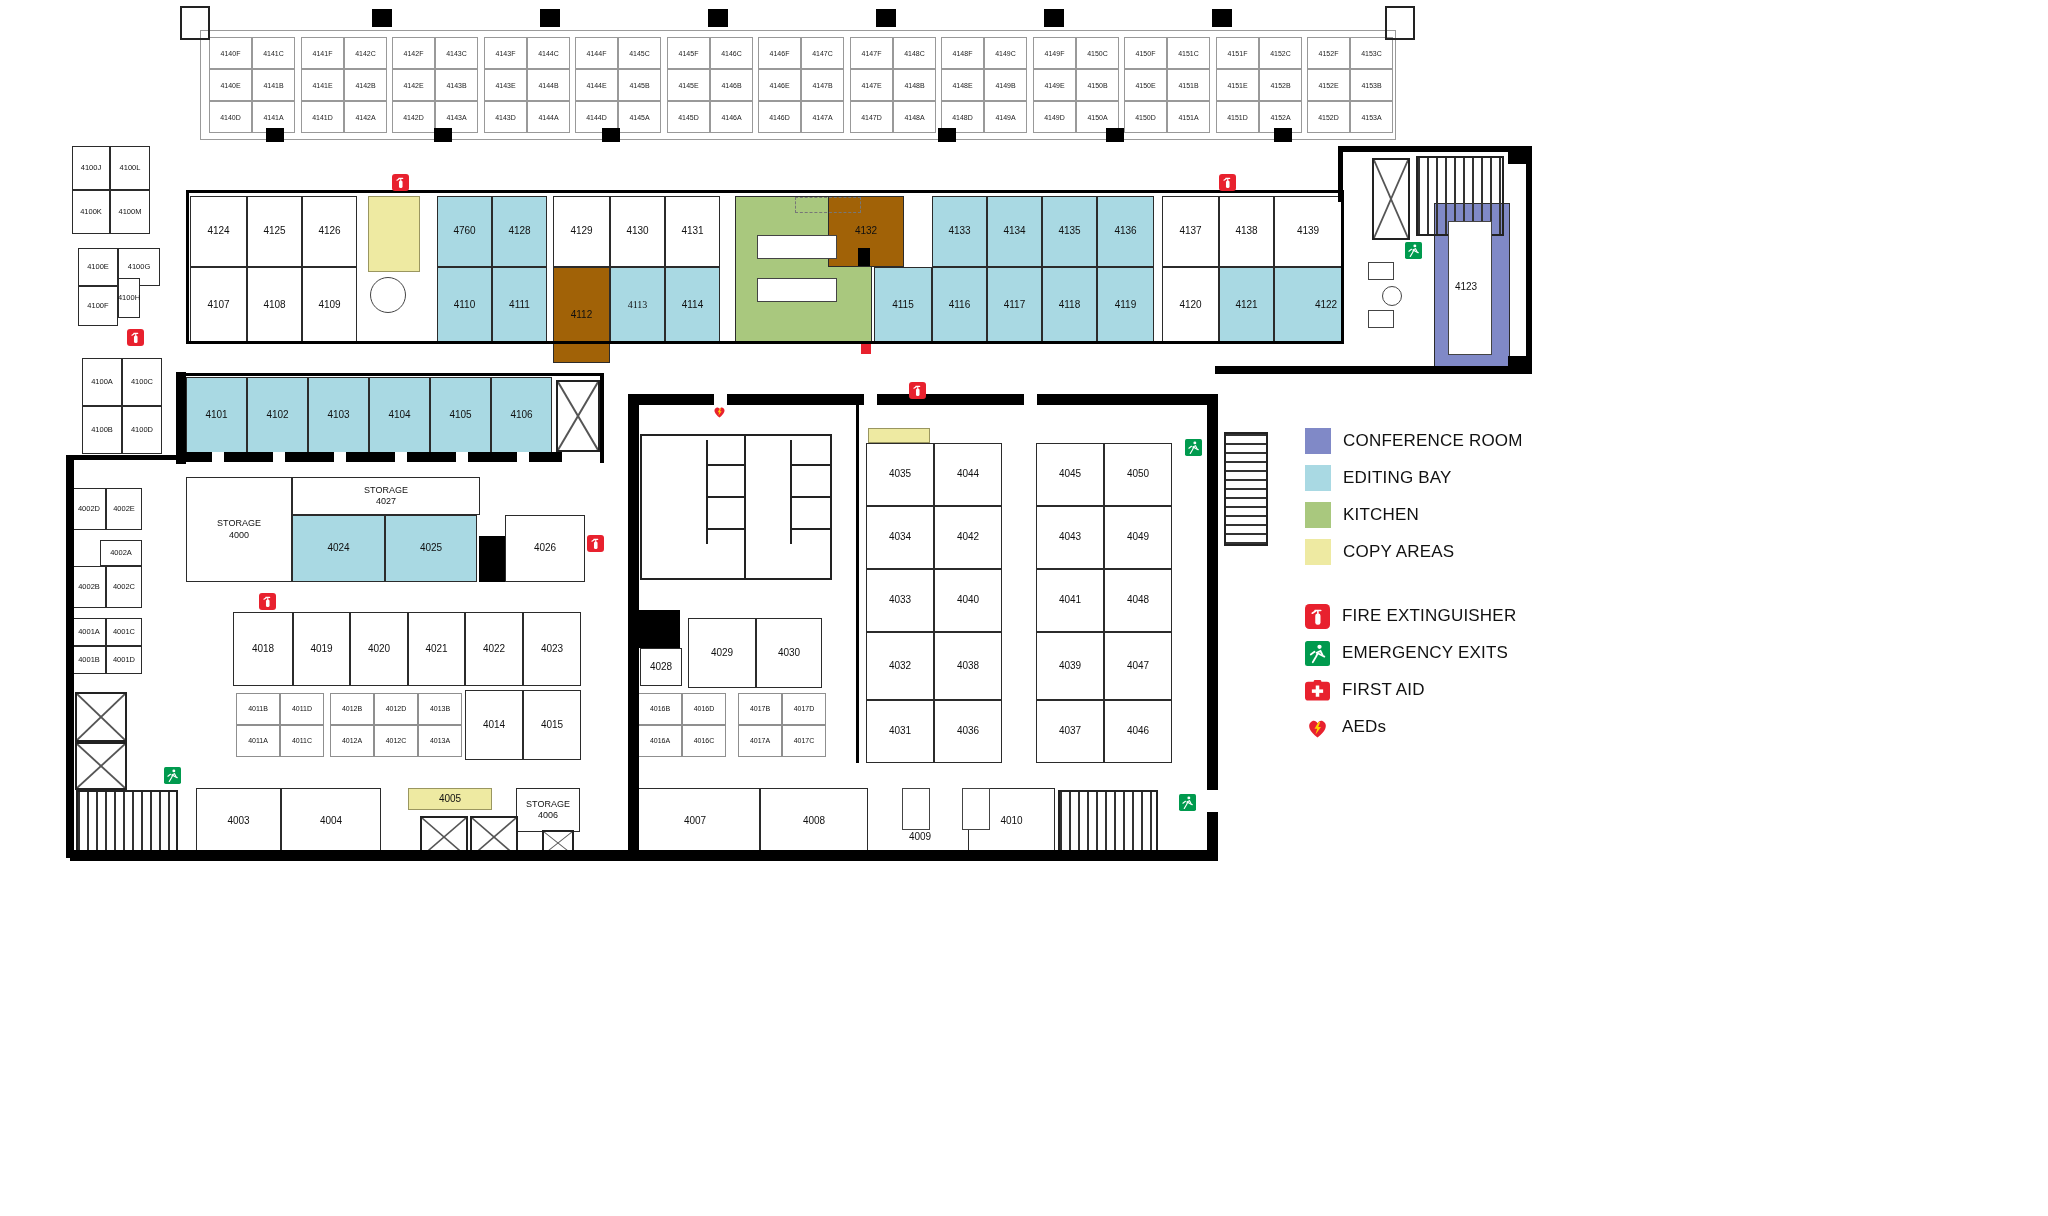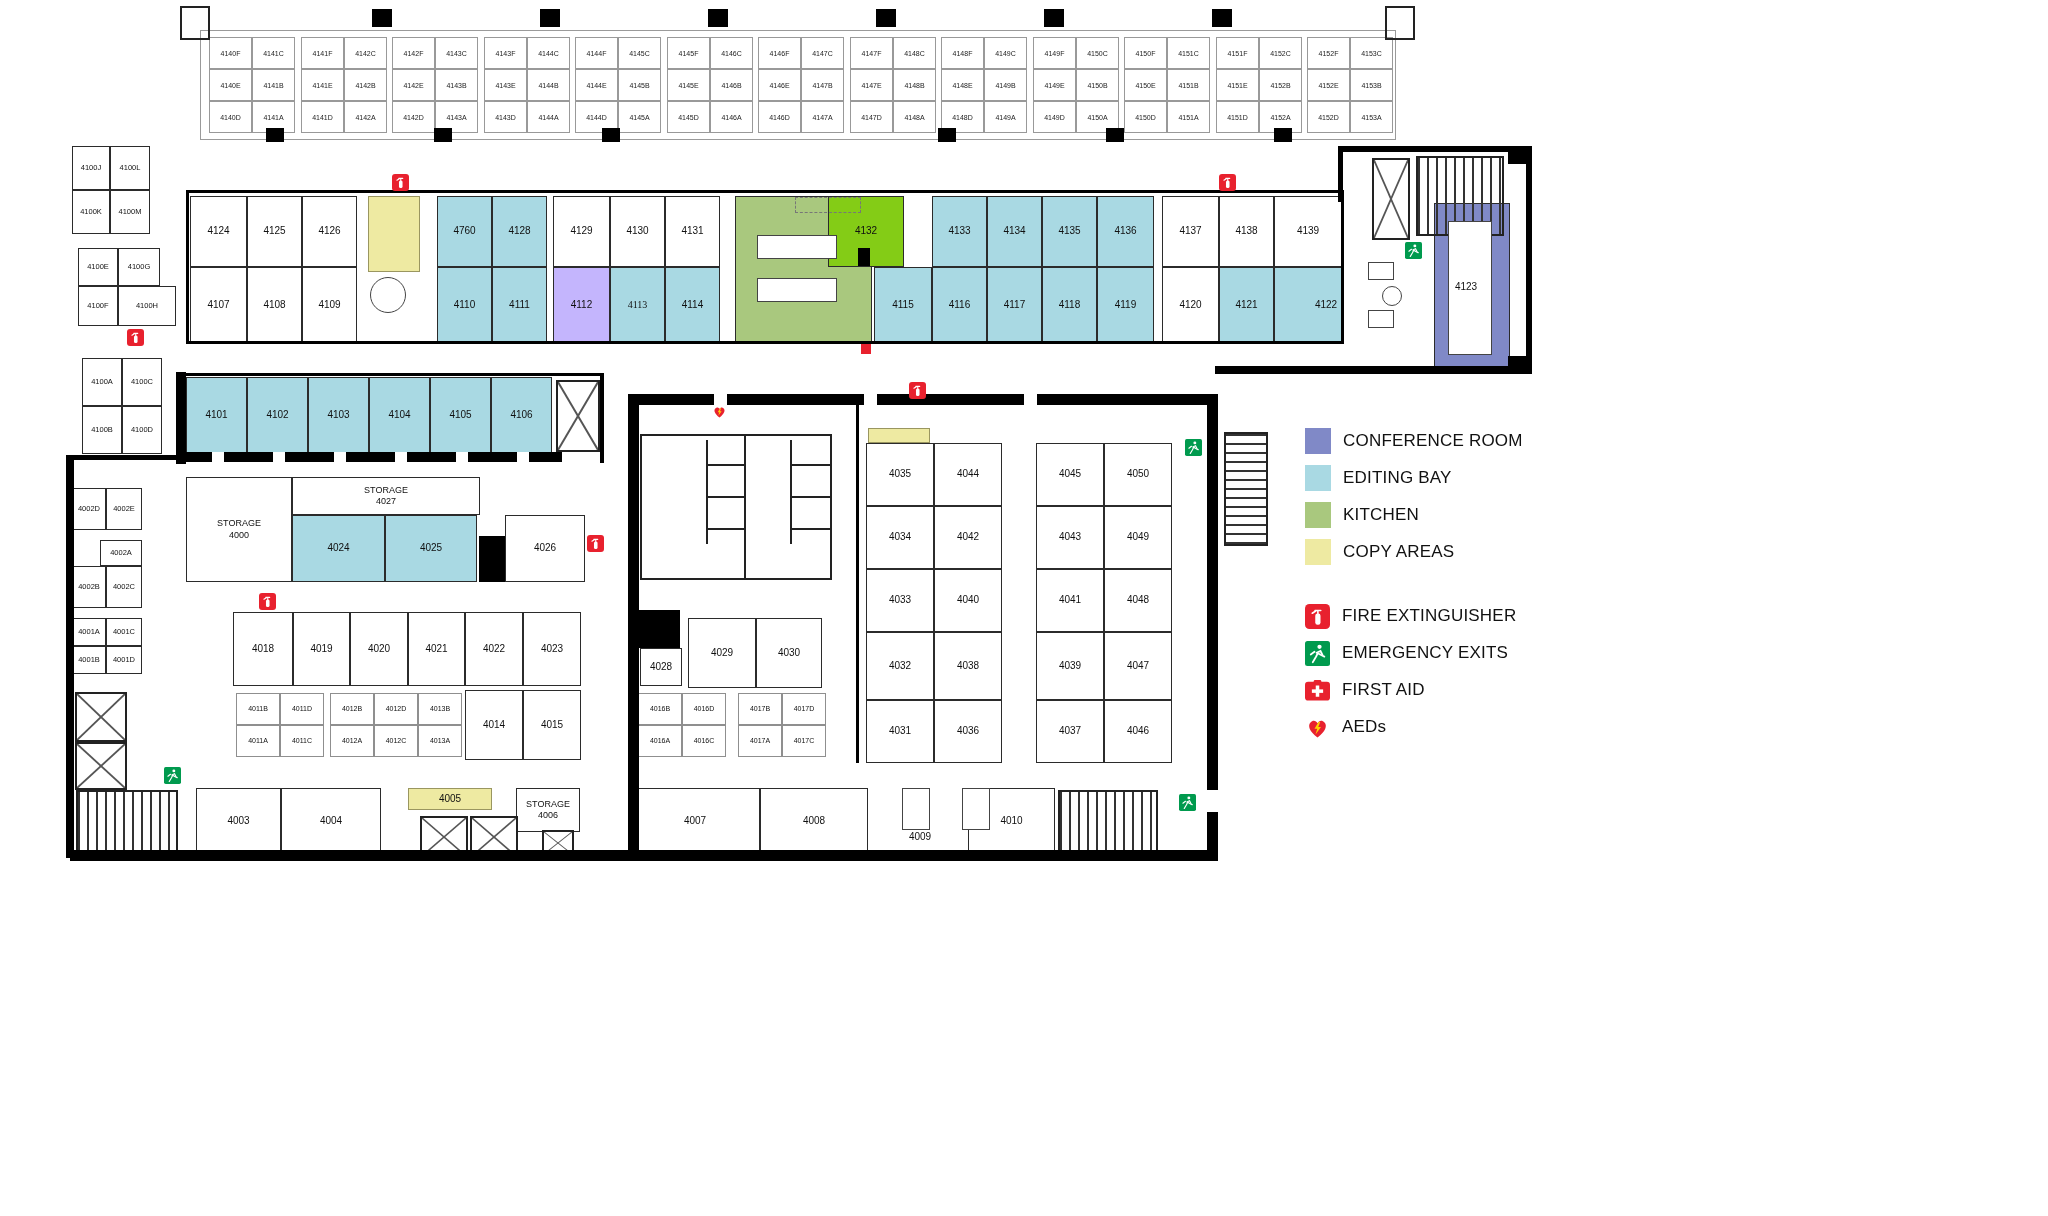--- a/index.html
+++ b/index.html
@@ -126,34 +126,34 @@
     <div class="room room--o" style="position: absolute; left: 190px; top: 196px; width: 57px; height: 71px;"><span>4124</span></div>
     <div class="room room--o" style="position: absolute; left: 247px; top: 196px; width: 55px; height: 71px;"><span>4125</span></div>
     <div class="room room--o" style="position: absolute; left: 302px; top: 196px; width: 55px; height: 71px;"><span>4126</span></div>
     <div class="room room--c" style="position: absolute; left: 368px; top: 196px; width: 52px; height: 76px; background: rgb(238, 234, 162);"><span></span></div>
     <div class="room room--e" style="position: absolute; left: 437px; top: 196px; width: 55px; height: 71px; background: rgb(169, 217, 227);"><span>4760</span></div>
     <div class="room room--e" style="position: absolute; left: 492px; top: 196px; width: 55px; height: 71px; background: rgb(169, 217, 227);"><span>4128</span></div>
     <div class="room room--o" style="position: absolute; left: 553px; top: 196px; width: 57px; height: 71px;"><span>4129</span></div>
     <div class="room room--o" style="position: absolute; left: 610px; top: 196px; width: 55px; height: 71px;"><span>4130</span></div>
     <div class="room room--o" style="position: absolute; left: 665px; top: 196px; width: 55px; height: 71px;"><span>4131</span></div>
     <div class="room room--k" style="position: absolute; left: 735px; top: 196px; width: 137px; height: 147px; background: rgb(169, 200, 126);"><span></span></div>
-    <div class="room room--e" style="position: absolute; left: 828px; top: 196px; width: 76px; height: 71px; background: #84cc16;"><span>4132</span></div>
+    <div class="room room--e" style="position: absolute; left: 828px; top: 196px; width: 76px; height: 71px; background: #a16207;"><span>4132</span></div>
     <div class="room room--e" style="position: absolute; left: 932px; top: 196px; width: 55px; height: 71px; background: rgb(169, 217, 227);"><span>4133</span></div>
     <div class="room room--e" style="position: absolute; left: 987px; top: 196px; width: 55px; height: 71px; background: rgb(169, 217, 227);"><span>4134</span></div>
     <div class="room room--e" style="position: absolute; left: 1042px; top: 196px; width: 55px; height: 71px; background: rgb(169, 217, 227);"><span>4135</span></div>
     <div class="room room--e" style="position: absolute; left: 1097px; top: 196px; width: 57px; height: 71px; background: rgb(169, 217, 227);"><span>4136</span></div>
     <div class="room room--o" style="position: absolute; left: 1162px; top: 196px; width: 57px; height: 71px;"><span>4137</span></div>
     <div class="room room--o" style="position: absolute; left: 1219px; top: 196px; width: 55px; height: 71px;"><span>4138</span></div>
     <div class="room room--o" style="position: absolute; left: 1274px; top: 196px; width: 68px; height: 71px;"><span>4139</span></div>
     <div class="room room--o" style="position: absolute; left: 190px; top: 267px; width: 57px; height: 76px;"><span>4107</span></div>
     <div class="room room--o" style="position: absolute; left: 247px; top: 267px; width: 55px; height: 76px;"><span>4108</span></div>
     <div class="room room--o" style="position: absolute; left: 302px; top: 267px; width: 55px; height: 76px;"><span>4109</span></div>
     <div class="room room--e" style="position: absolute; left: 437px; top: 267px; width: 55px; height: 76px; background: rgb(169, 217, 227);"><span>4110</span></div>
     <div class="room room--e" style="position: absolute; left: 492px; top: 267px; width: 55px; height: 76px; background: rgb(169, 217, 227);"><span>4111</span></div>
-    <div class="room room--e" style="position: absolute; left: 553px; top: 267px; width: 57px; height: 76px; background: #c4b5fd;"><span>4112</span></div>
+    <div class="room room--e" style="position: absolute; left: 553px; top: 267px; width: 57px; height: 96px; background: #a16207;"><span>4112</span></div>
     <div class="room room--e" style="position: absolute; left: 610px; top: 267px; width: 55px; height: 76px; background: rgb(169, 217, 227); font-family: Liberation Serif, serif;"><span>4113</span></div>
     <div class="room room--e" style="position: absolute; left: 665px; top: 267px; width: 55px; height: 76px; background: rgb(169, 217, 227);"><span>4114</span></div>
     <div class="room room--e" style="position: absolute; left: 874px; top: 267px; width: 58px; height: 76px; background: rgb(169, 217, 227);"><span>4115</span></div>
     <div class="room room--e" style="position: absolute; left: 932px; top: 267px; width: 55px; height: 76px; background: rgb(169, 217, 227);"><span>4116</span></div>
     <div class="room room--e" style="position: absolute; left: 987px; top: 267px; width: 55px; height: 76px; background: rgb(169, 217, 227);"><span>4117</span></div>
     <div class="room room--e" style="position: absolute; left: 1042px; top: 267px; width: 55px; height: 76px; background: rgb(169, 217, 227);"><span>4118</span></div>
     <div class="room room--e" style="position: absolute; left: 1097px; top: 267px; width: 57px; height: 76px; background: rgb(169, 217, 227);"><span>4119</span></div>
     <div class="room room--o" style="position: absolute; left: 1162px; top: 267px; width: 57px; height: 76px;"><span>4120</span></div>
     <div class="room room--e" style="position: absolute; left: 1219px; top: 267px; width: 55px; height: 76px; background: rgb(169, 217, 227);"><span>4121</span></div>
     <div class="room room--e" style="position: absolute; left: 1274px; top: 267px; width: 68px; height: 76px; background: rgb(169, 217, 227); padding-left: 36px;"><span>4122</span></div>
@@ -231,21 +231,21 @@
     <div class="room room--o" style="position: absolute; left: 760px; top: 788px; width: 108px; height: 66px;"><span>4008</span></div>
     <div class="room room--open" style="position: absolute; left: 880px; top: 824px; width: 80px; height: 26px;"><span>4009</span></div>
     <div class="room room--o" style="position: absolute; left: 968px; top: 788px; width: 87px; height: 66px;"><span>4010</span></div>
     <div class="room room--small" style="position: absolute; left: 72px; top: 146px; width: 38px; height: 44px;"><span>4100J</span></div>
     <div class="room room--small" style="position: absolute; left: 110px; top: 146px; width: 40px; height: 44px;"><span>4100L</span></div>
     <div class="room room--small" style="position: absolute; left: 72px; top: 190px; width: 38px; height: 44px;"><span>4100K</span></div>
     <div class="room room--small" style="position: absolute; left: 110px; top: 190px; width: 40px; height: 44px;"><span>4100M</span></div>
     <div class="room room--small" style="position: absolute; left: 78px; top: 248px; width: 40px; height: 38px;"><span>4100E</span></div>
     <div class="room room--small" style="position: absolute; left: 118px; top: 248px; width: 42px; height: 38px;"><span>4100G</span></div>
     <div class="room room--small" style="position: absolute; left: 78px; top: 286px; width: 40px; height: 40px;"><span>4100F</span></div>
-    <div class="room room--small" style="position: absolute; left: 118px; top: 286px; width: 58px; height: 40px;"><span>4100H</span></div>
+    <div class="room room--small" style="position: absolute; left: 118px; top: 278px; width: 22px; height: 40px;"><span>4100H</span></div>
     <div class="room room--small" style="position: absolute; left: 82px; top: 358px; width: 40px; height: 48px;"><span>4100A</span></div>
     <div class="room room--small" style="position: absolute; left: 122px; top: 358px; width: 40px; height: 48px;"><span>4100C</span></div>
     <div class="room room--small" style="position: absolute; left: 82px; top: 406px; width: 40px; height: 48px;"><span>4100B</span></div>
     <div class="room room--small" style="position: absolute; left: 122px; top: 406px; width: 40px; height: 48px;"><span>4100D</span></div>
     <div class="room room--small" style="position: absolute; left: 72px; top: 488px; width: 34px; height: 42px;"><span>4002D</span></div>
     <div class="room room--small" style="position: absolute; left: 106px; top: 488px; width: 36px; height: 42px;"><span>4002E</span></div>
     <div class="room room--small" style="position: absolute; left: 100px; top: 540px; width: 42px; height: 26px;"><span>4002A</span></div>
     <div class="room room--small" style="position: absolute; left: 72px; top: 566px; width: 34px; height: 42px;"><span>4002B</span></div>
     <div class="room room--small" style="position: absolute; left: 106px; top: 566px; width: 36px; height: 42px;"><span>4002C</span></div>
     <div class="room room--small" style="position: absolute; left: 72px; top: 618px; width: 34px; height: 28px;"><span>4001A</span></div>

